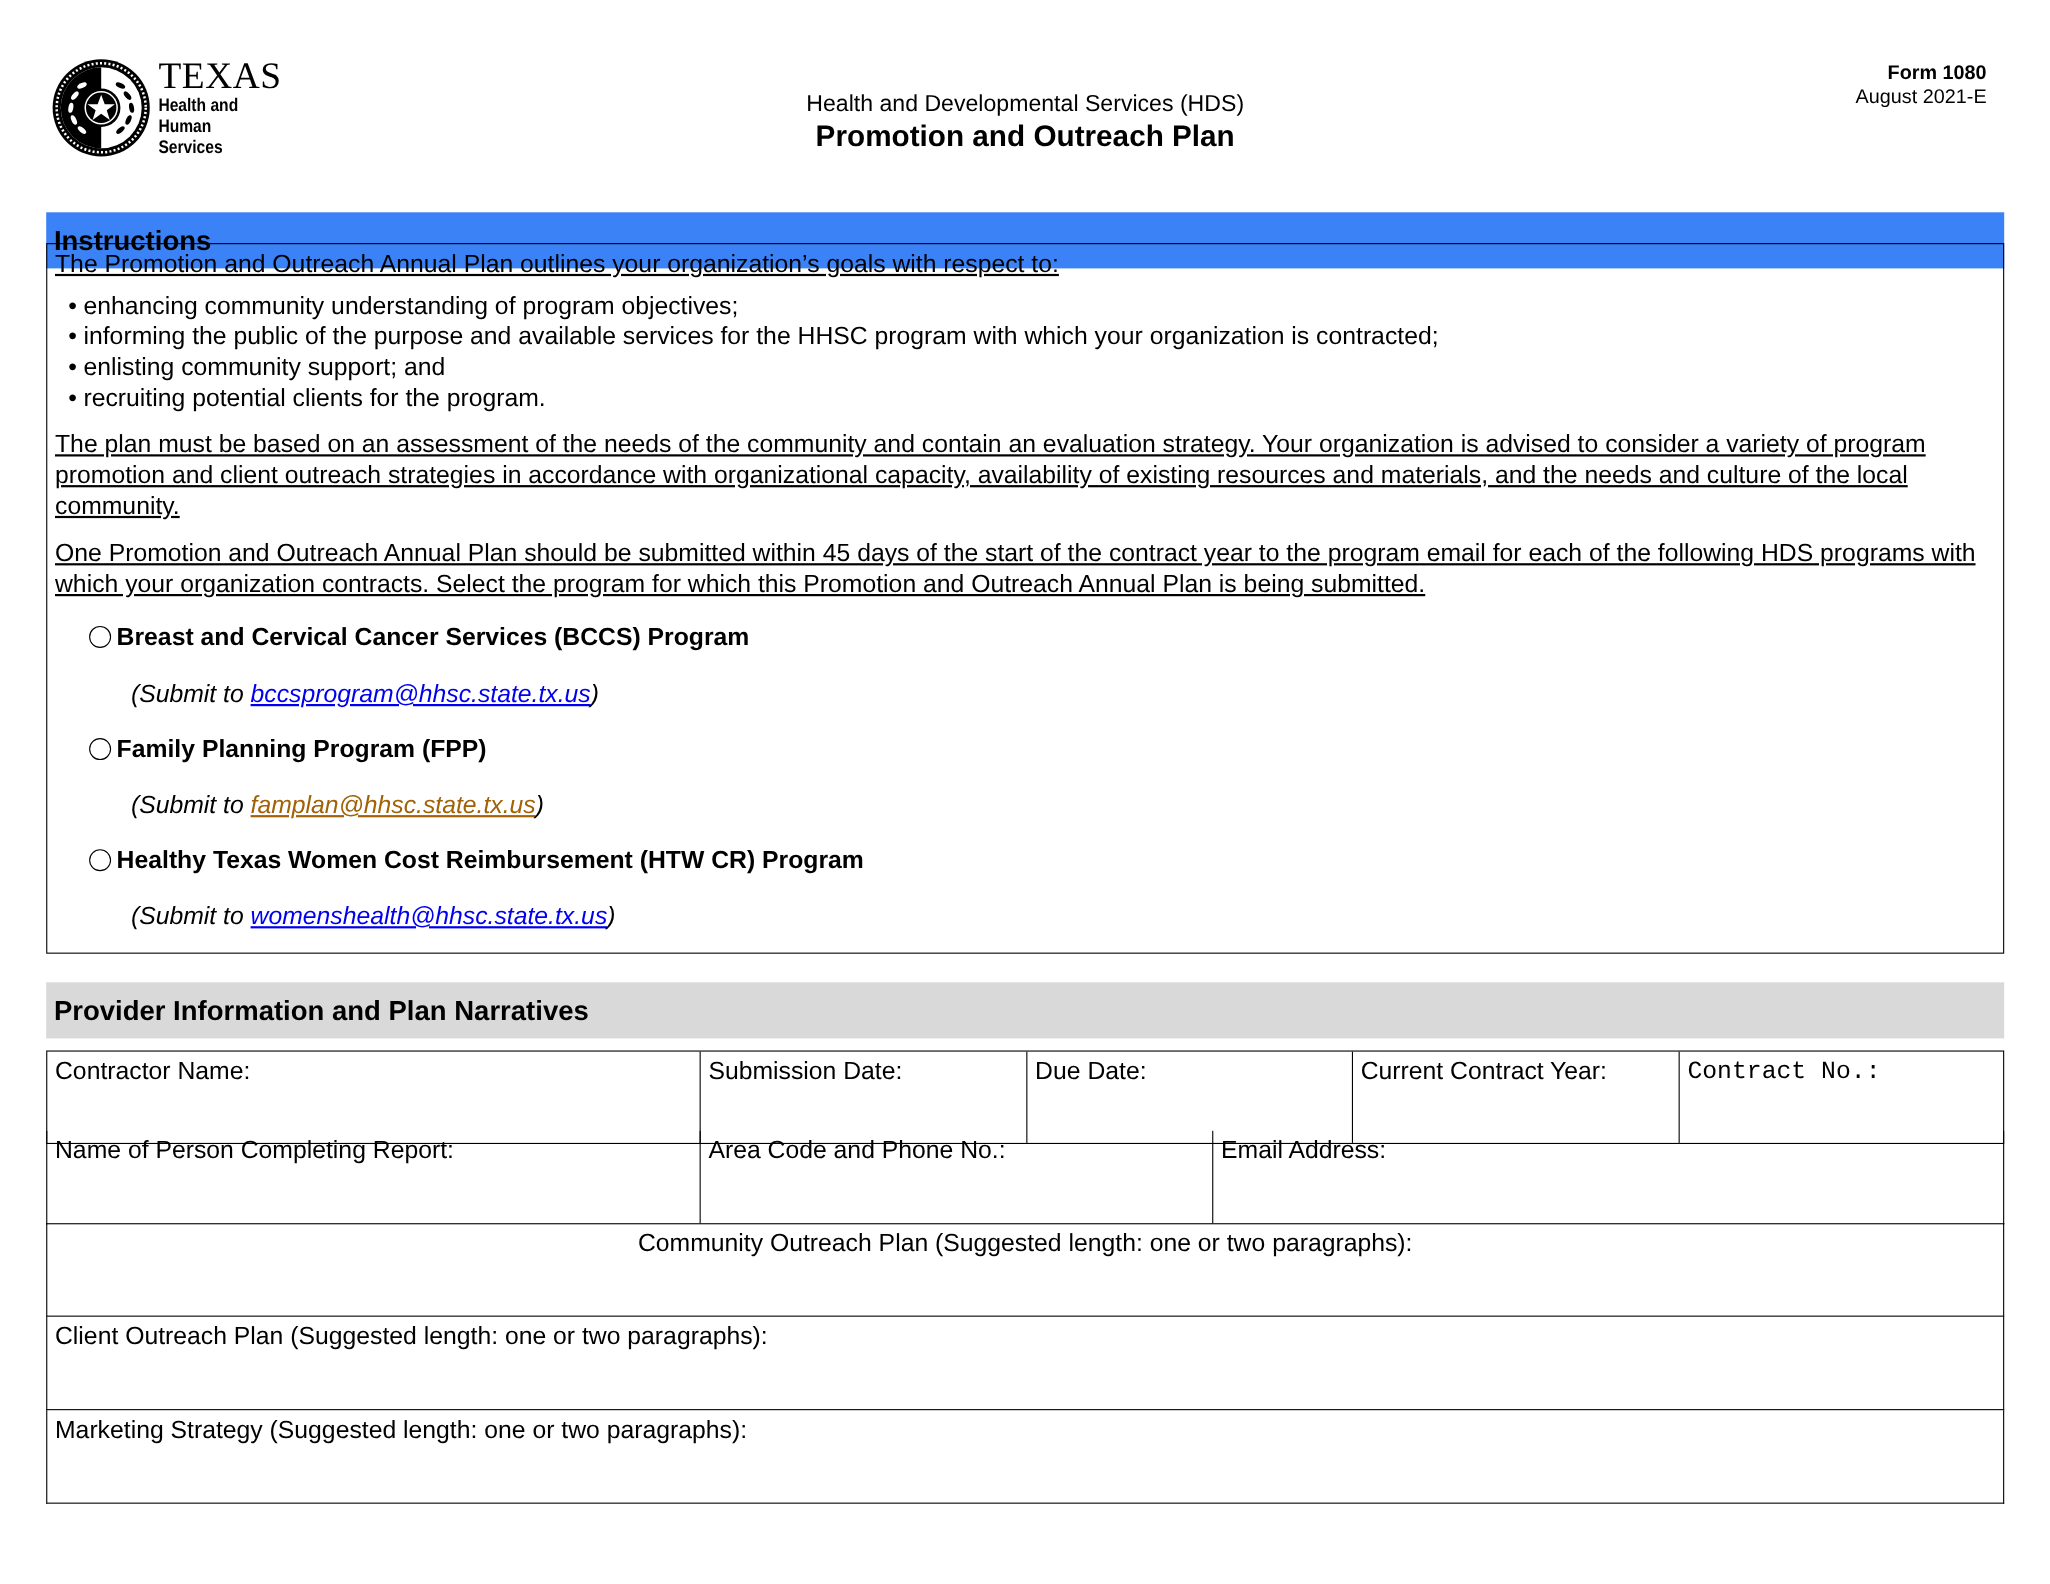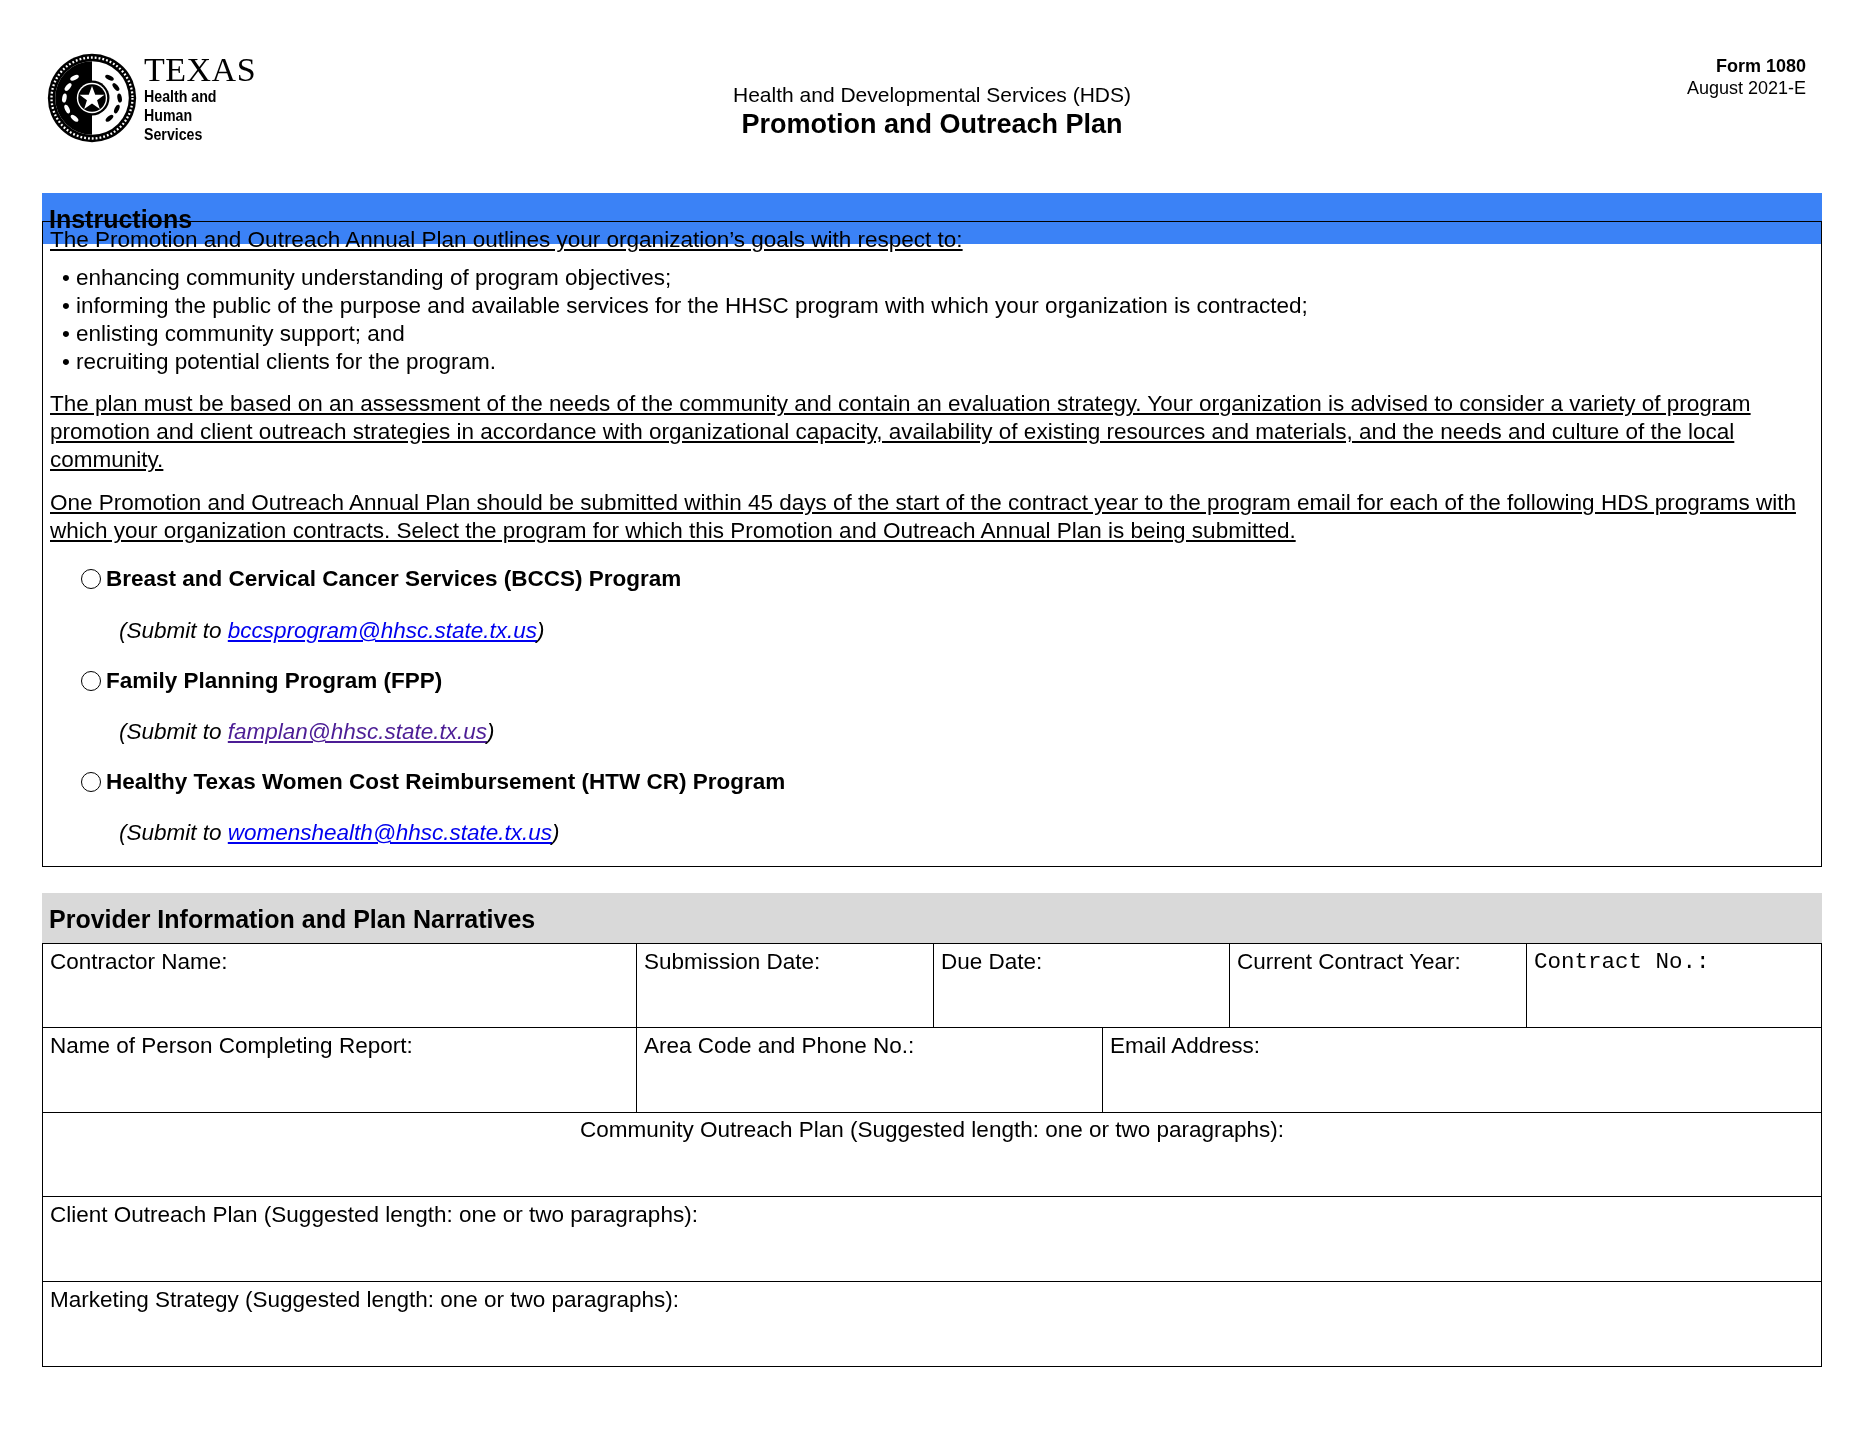--- a/index.html
+++ b/index.html
@@ -121,36 +121,36 @@
   </div>
   <div class="submit" style="top:395px;">
     <span>(Submit to </span><a href="#" style="color: rgb(0, 0, 238);">bccsprogram@hhsc.state.tx.us</a><span>)</span>
   </div>
 
   <div class="prog" style="top:445px;">
     <span class="radio"></span>
     <span class="prog-label">Family Planning Program (FPP)</span>
   </div>
   <div class="submit" style="top:496px;">
-    <span>(Submit to </span><a href="#" style="color: #4c1d95;">famplan@hhsc.state.tx.us</a><span>)</span>
+    <span>(Submit to </span><a href="#" style="color: #a16207;">famplan@hhsc.state.tx.us</a><span>)</span>
   </div>
 
   <div class="prog" style="top:546px;">
     <span class="radio"></span>
     <span class="prog-label">Healthy Texas Women Cost Reimbursement (HTW CR) Program</span>
   </div>
   <div class="submit" style="top:597px;">
     <span>(Submit to </span><a href="#" style="color: rgb(0, 0, 238);">womenshealth@hhsc.state.tx.us</a><span>)</span>
   </div>
 </div>
 
 <div class="sec-header sec2-header" style="background: rgb(217, 217, 217);">Provider Information and Plan Narratives</div>
 
 <div class="grid">
-  <div class="row first" style="top:0;align-items:center;">
+  <div class="row first" style="top:12px;align-items:center;">
     <div class="cell" style="width:594px;"><span>Contractor Name:</span></div>
     <div class="cell" style="width:297px;"><span>Submission Date:</span></div>
     <div class="cell" style="width:296px;"><span>Due Date:</span></div>
     <div class="cell" style="width:297px;"><span>Current Contract Year:</span></div>
     <div class="cell" style="flex:1;font-family:Liberation Mono, monospace;"><span>Contract No.:</span></div>
   </div>
   <div class="row" style="top:85px;">
     <div class="cell" style="width:594px;"><span>Name of Person Completing Report:</span></div>
     <div class="cell" style="width:466px;"><span>Area Code and Phone No.:</span></div>
     <div class="cell" style="flex:1;"><span>Email Address:</span></div>

